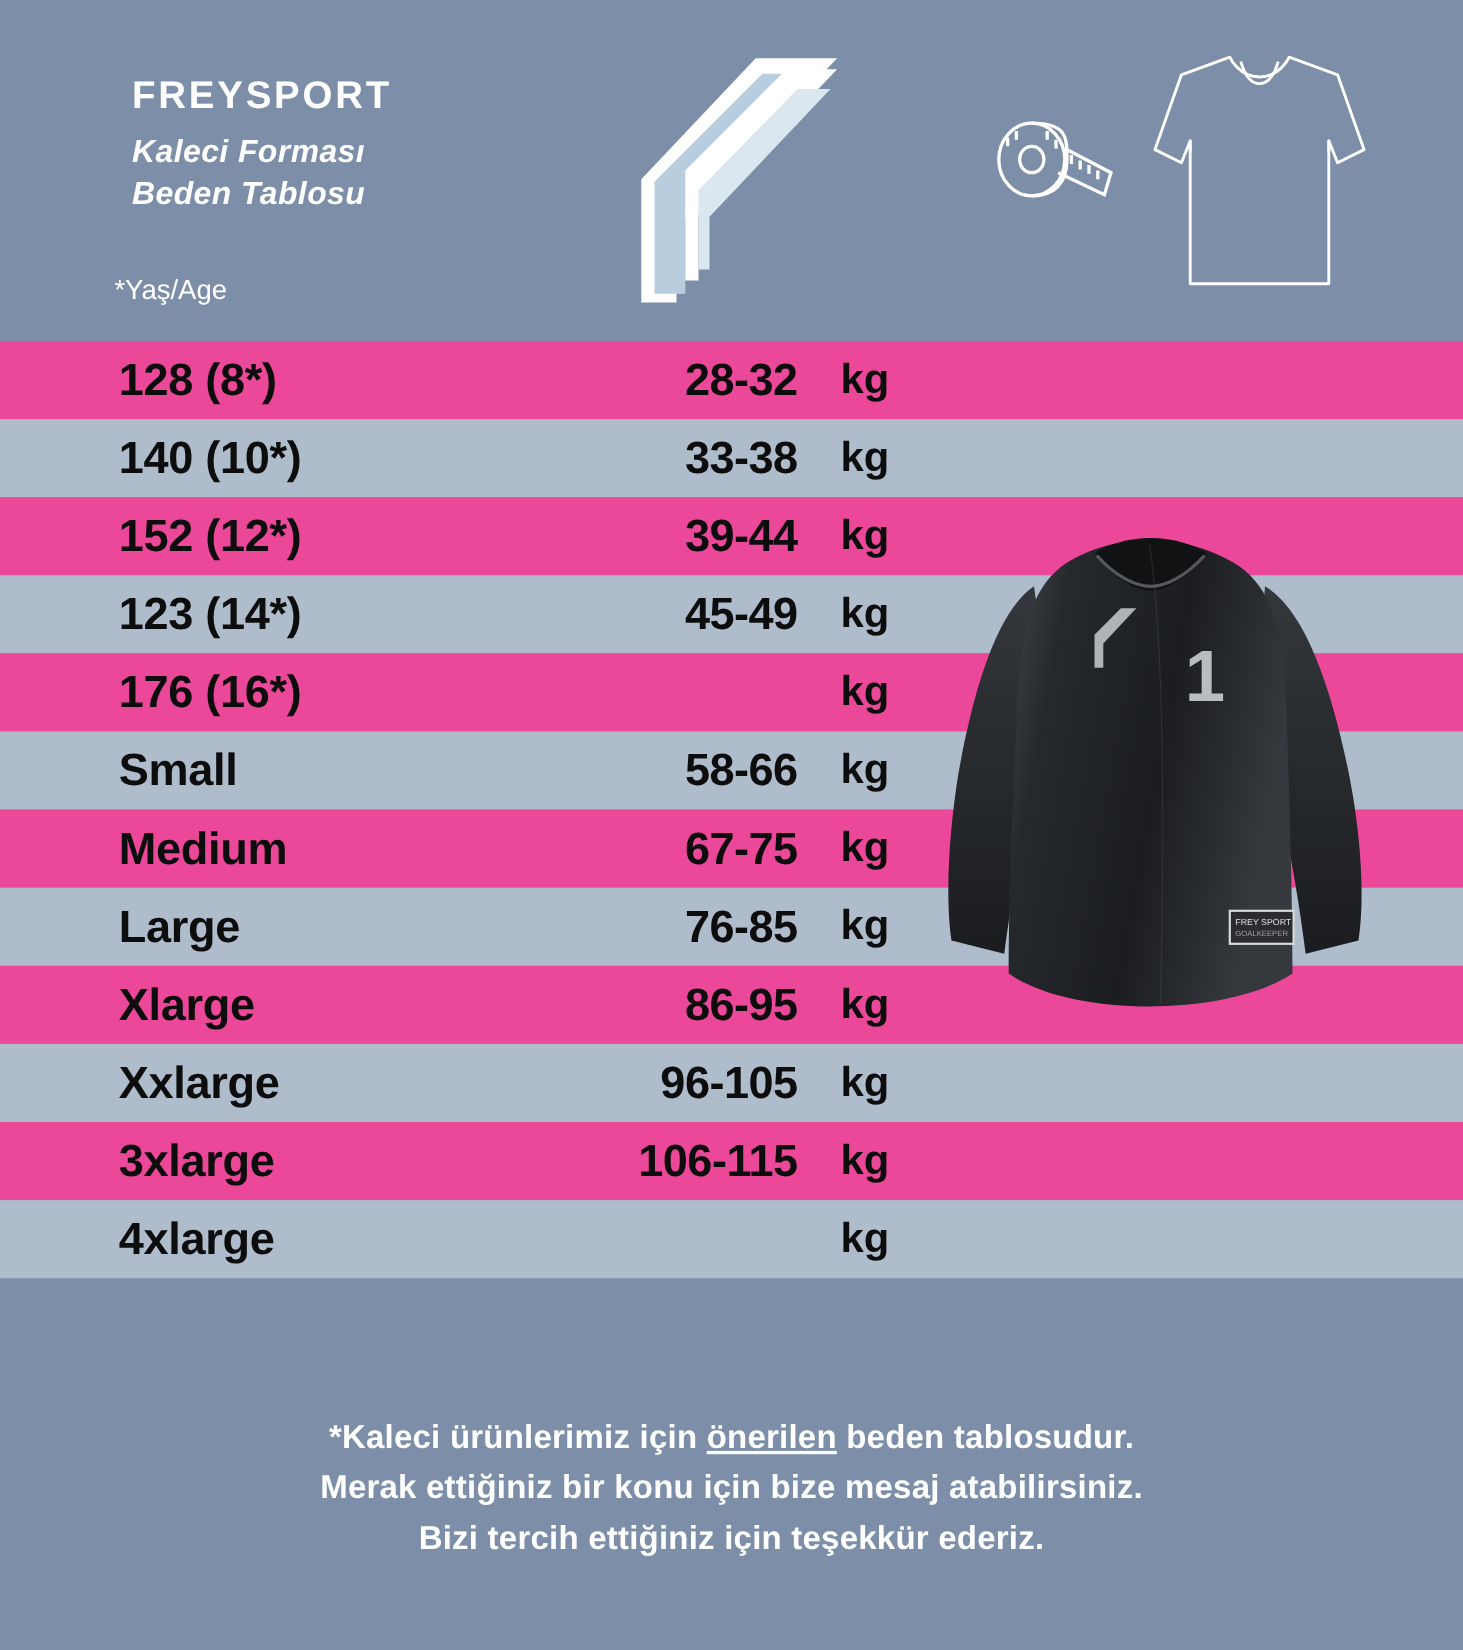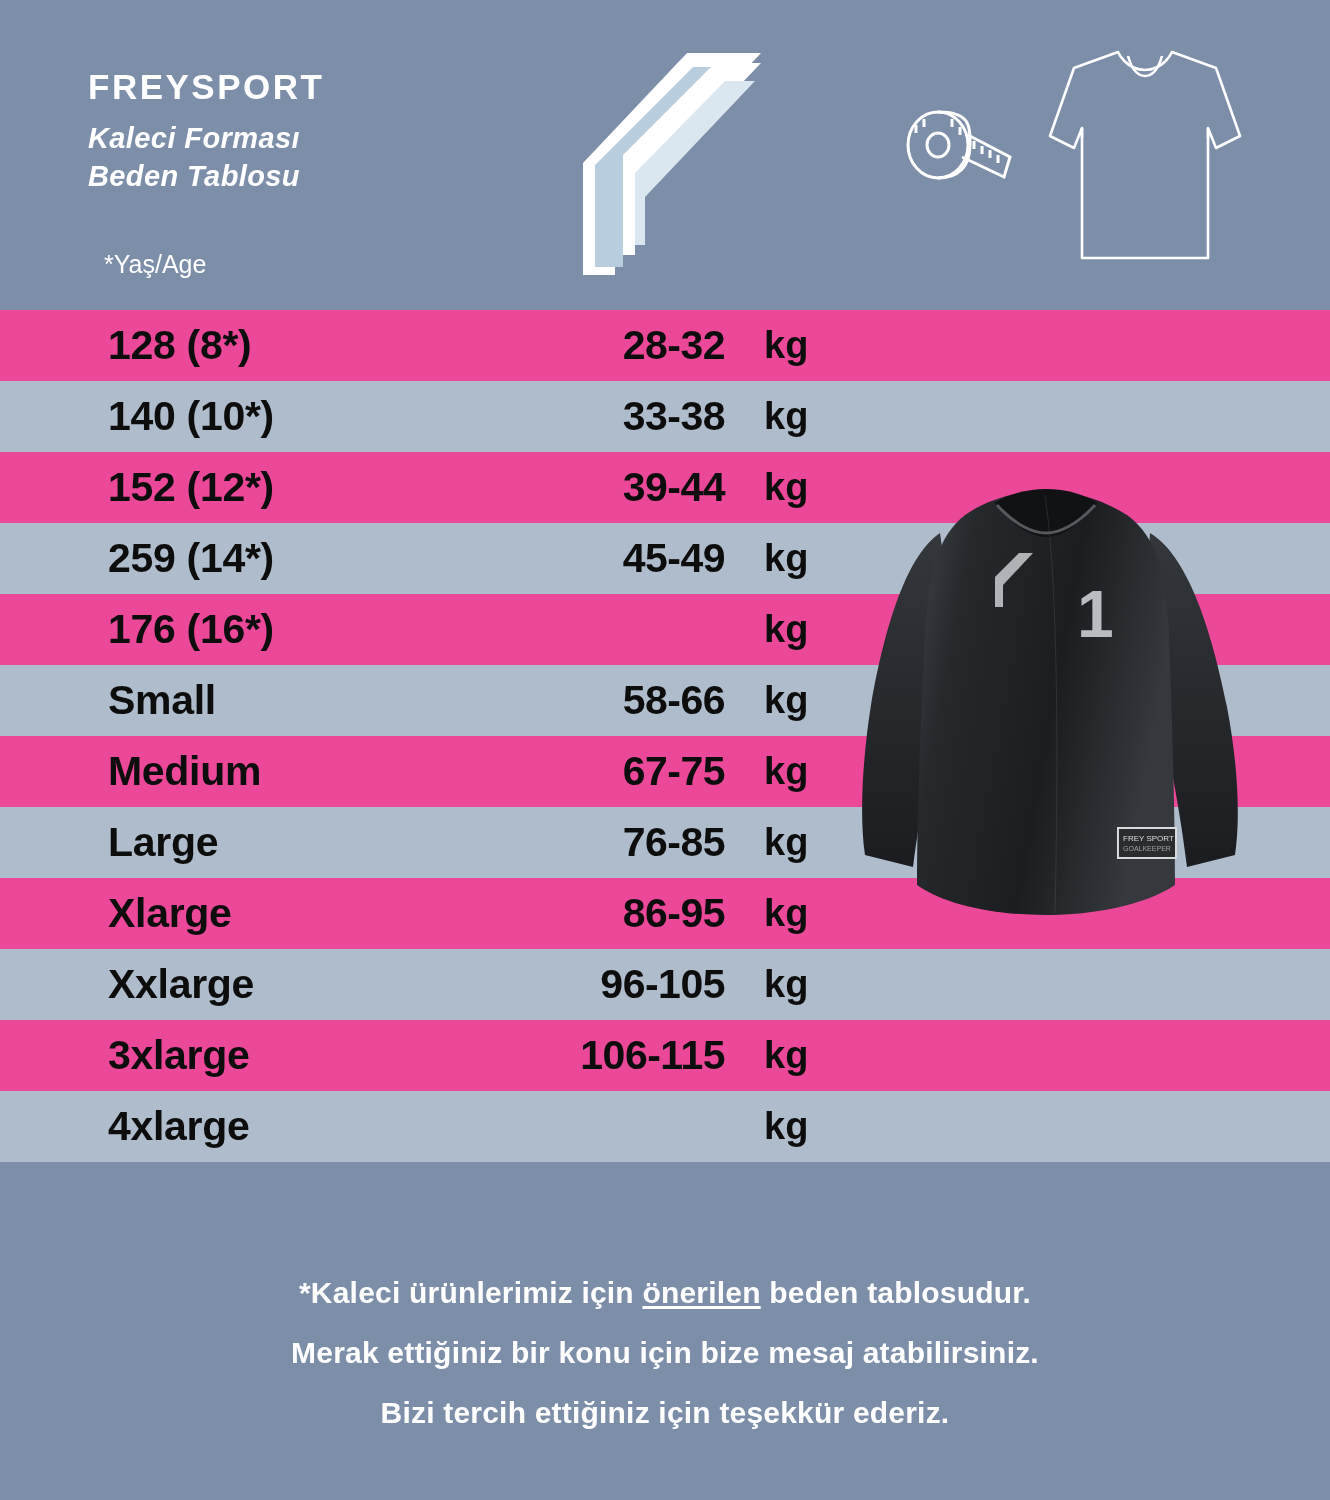--- a/index.html
+++ b/index.html
@@ -18,21 +18,21 @@
   }
 
   
   .header {
     position: relative;
     height: 310px;
     background: #7d8fa8;
   }
   .brand-block {
     position: absolute;
-    left: 88px;
+    left: 120px;
     top: 68px;
     color: #ffffff;
   }
   .brand-name {
     font-size: 35px;
     font-weight: bold;
     letter-spacing: 2.5px;
     line-height: 1.1;
     color: #ffffff;
   }
@@ -136,21 +136,21 @@
     position: absolute;
     left: 0;
     bottom: 0;
     width: 1330px;
     height: 315px;
     background: #7d8fa8;
     display: flex;
     flex-direction: column;
     align-items: center;
     justify-content: center;
-    gap: 26px;
+    gap: 12px;
     padding-top: 20px;
   }
   .footer-line {
     color: #ffffff;
     font-size: 30px;
     font-weight: bold;
     text-align: center;
     letter-spacing: 0.2px;
   }
   .footer-line u { text-decoration: underline; text-underline-offset: 3px; }
@@ -218,21 +218,21 @@
       <span class="cell-size">140 (10*)</span>
       <span class="cell-weight">33-38</span>
       <span class="cell-unit">kg</span>
     </div>
     <div class="row light">
       <span class="cell-size">152 (12*)</span>
       <span class="cell-weight">39-44</span>
       <span class="cell-unit">kg</span>
     </div>
     <div class="row dark">
-      <span class="cell-size">259 (14*)</span>
+      <span class="cell-size">123 (14*)</span>
       <span class="cell-weight">45-49</span>
       <span class="cell-unit">kg</span>
     </div>
     <div class="row light">
       <span class="cell-size">176 (16*)</span>
       <span class="cell-unit">kg</span>
     </div>
     <div class="row dark">
       <span class="cell-size">Small</span>
       <span class="cell-weight">58-66</span>

